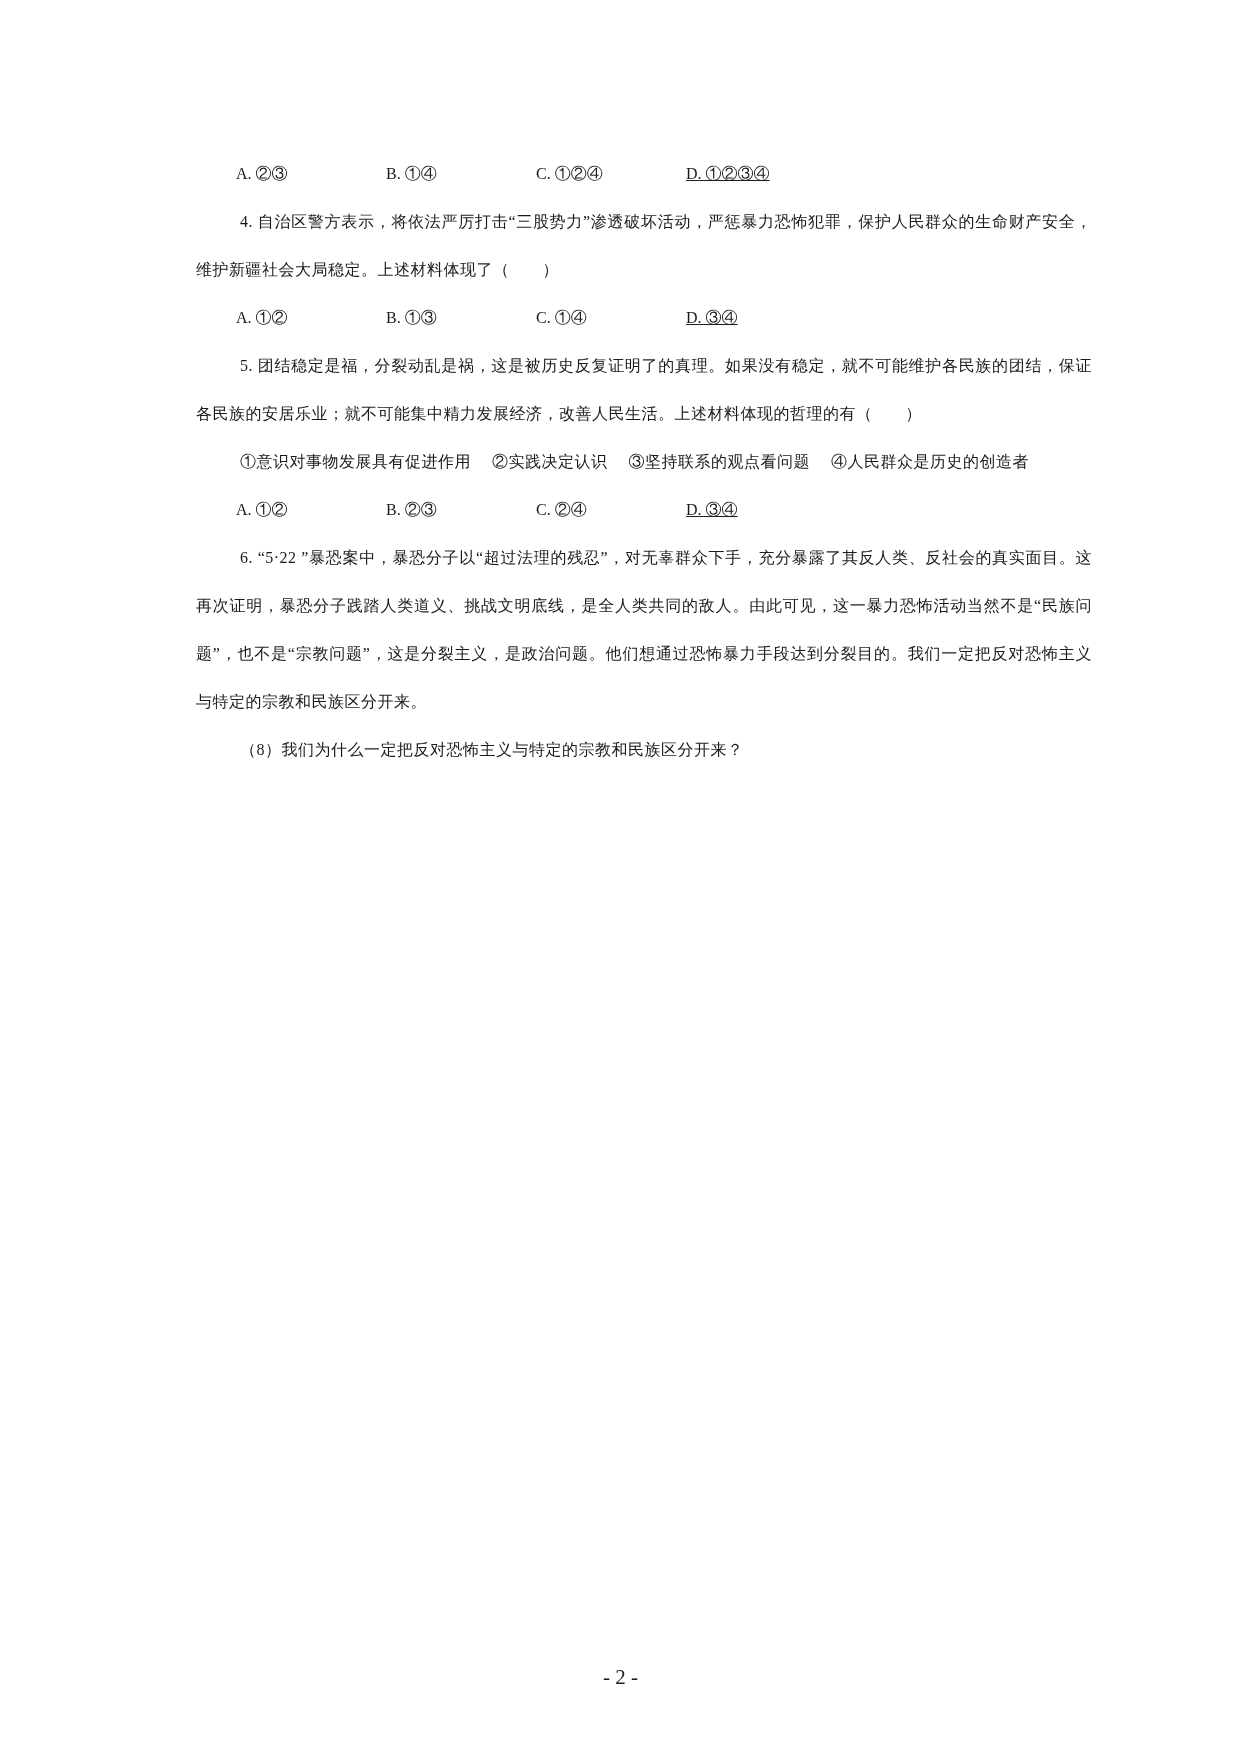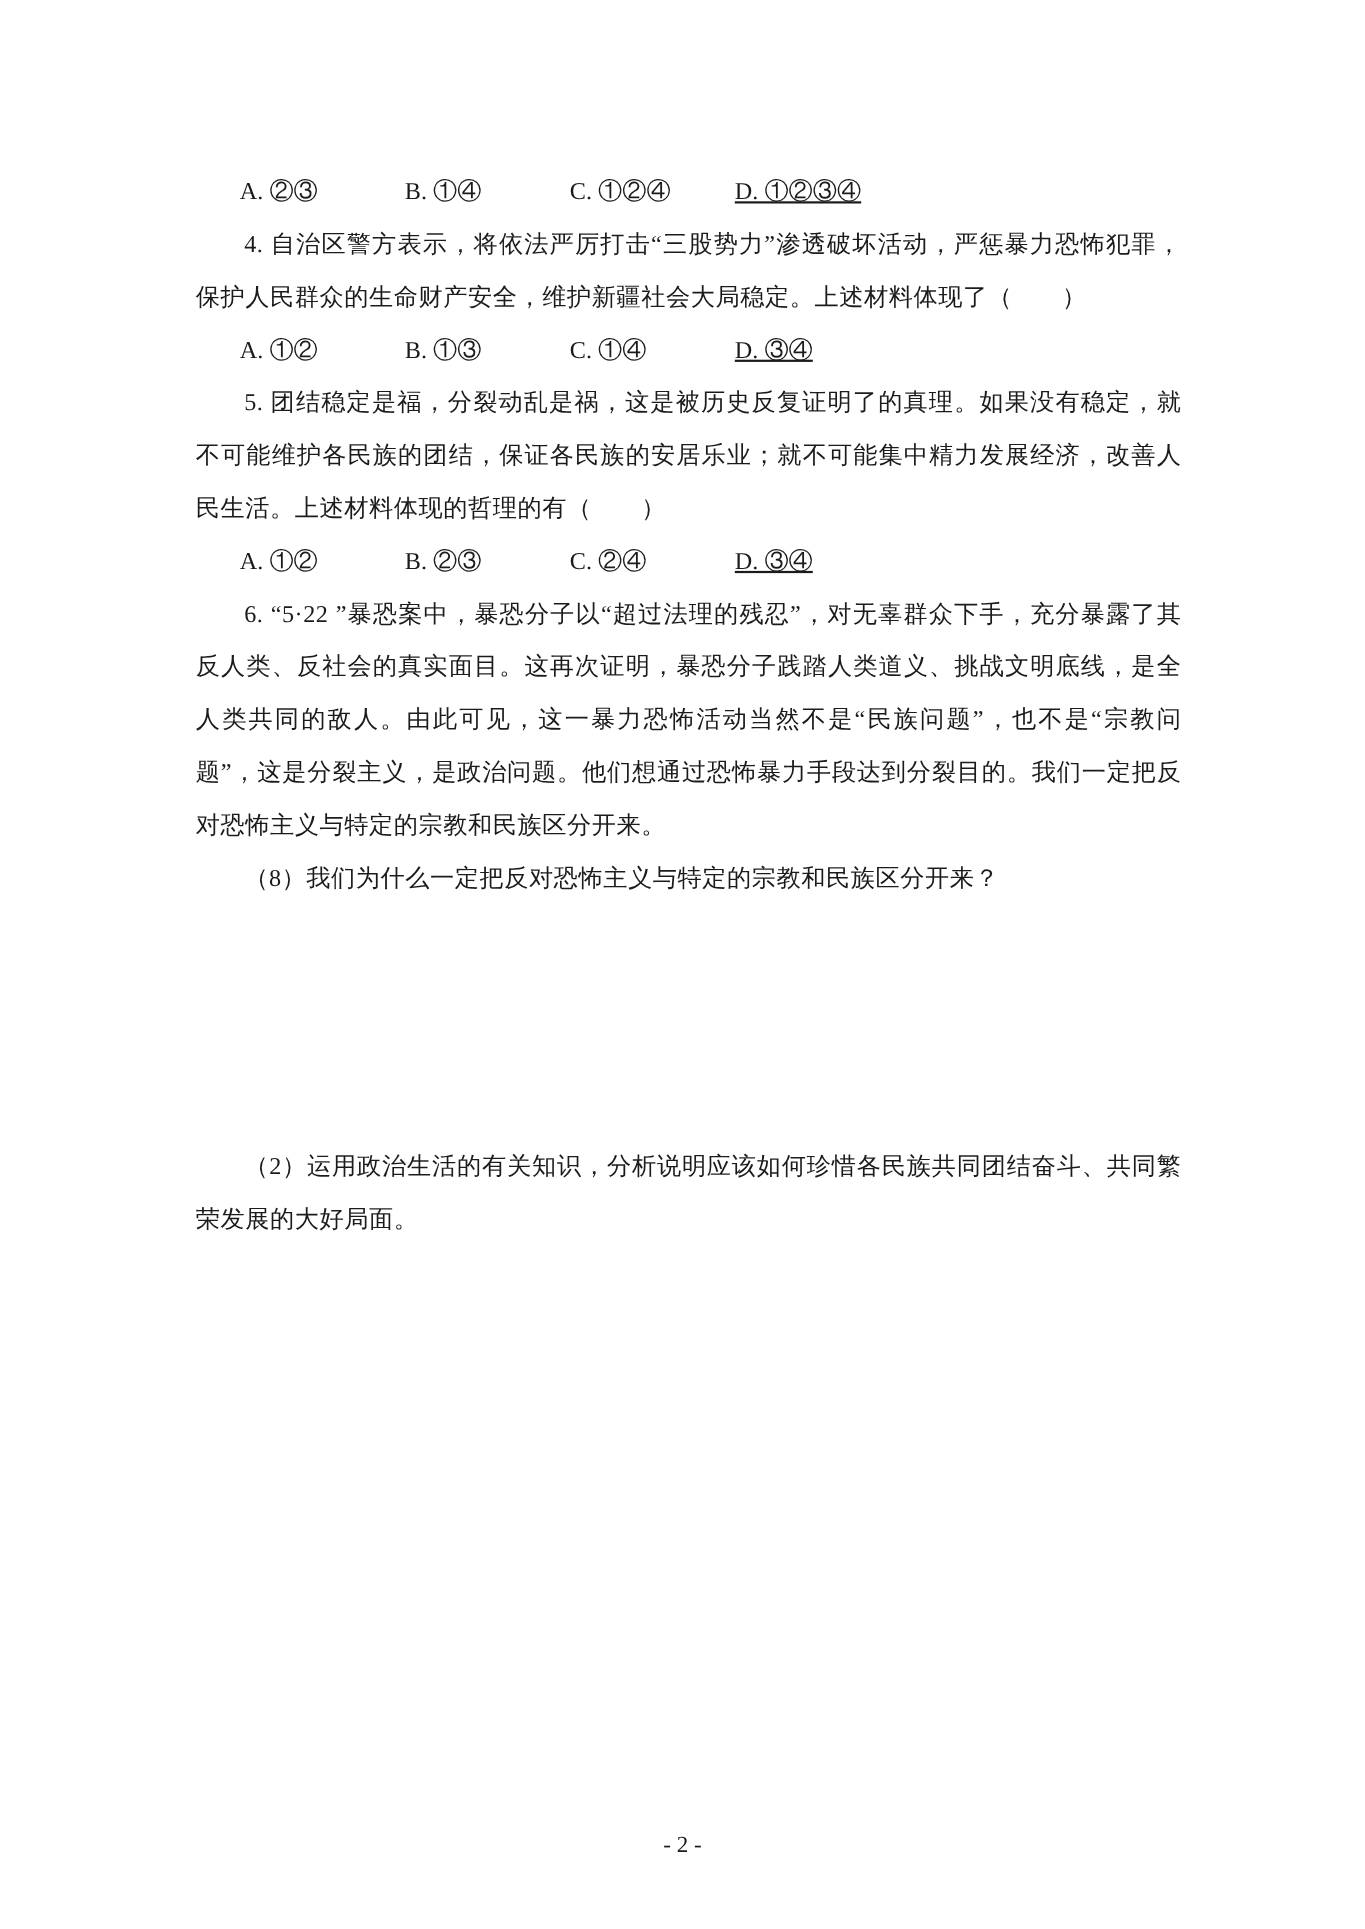--- a/index.html
+++ b/index.html
@@ -11,24 +11,24 @@
     position: relative;
     width: 1241px;
     height: 1754px;
     background: #ffffff;
     overflow: hidden;
     font-family: "Liberation Serif", "DejaVu Serif", serif;
     color: #1b1b1b;
   }
   .content {
     position: absolute;
-    left: 178px;
+    left: 196px;
     top: 150px;
     width: 896px;
-    font-size: 22px;
+    font-size: 16px;
     line-height: 48px;
   }
   .para {
     margin: 0;
     text-align: justify;
     text-indent: 44px;
     letter-spacing: 0.5px;
   }
   .options {
     display: flex;
@@ -73,30 +73,30 @@
 
     <p class="para">4. 自治区警方表示，将依法严厉打击“三股势力”渗透破坏活动，严惩暴力恐怖犯罪，保护人民群众的生命财产安全，维护新疆社会大局稳定。上述材料体现了（　　）</p>
     <p class="options">
       <span class="opt">A. ①②</span>
       <span class="opt">B. ①③</span>
       <span class="opt">C. ①④</span>
       <span class="opt">D. ③④</span>
     </p>
 
     <p class="para">5. 团结稳定是福，分裂动乱是祸，这是被历史反复证明了的真理。如果没有稳定，就不可能维护各民族的团结，保证各民族的安居乐业；就不可能集中精力发展经济，改善人民生活。上述材料体现的哲理的有（　　）</p>
+    <p class="para">①意识对事物发展具有促进作用　 ②实践决定认识　 ③坚持联系的观点看问题　 ④人民群众是历史的创造者</p>
     <p class="options">
       <span class="opt">A. ①②</span>
       <span class="opt">B. ②③</span>
       <span class="opt">C. ②④</span>
       <span class="opt">D. ③④</span>
     </p>
 
     <p class="para">6. “5·22 ”暴恐案中，暴恐分子以“超过法理的残忍”，对无辜群众下手，充分暴露了其反人类、反社会的真实面目。这再次证明，暴恐分子践踏人类道义、挑战文明底线，是全人类共同的敌人。由此可见，这一暴力恐怖活动当然不是“民族问题”，也不是“宗教问题”，这是分裂主义，是政治问题。他们想通过恐怖暴力手段达到分裂目的。我们一定把反对恐怖主义与特定的宗教和民族区分开来。</p>
     <p class="para">（8）我们为什么一定把反对恐怖主义与特定的宗教和民族区分开来？</p>
 
     <div class="answer-space"></div>
 
-    <p class="para">（2）运用政治生活的有关知识，分析说明应该如何珍惜各民族共同团结奋斗、共同繁荣发展的大好局面。</p>
 
   </div>
 
   <div class="footer">- 2 -</div>
 </div>
 
 </body></html>

